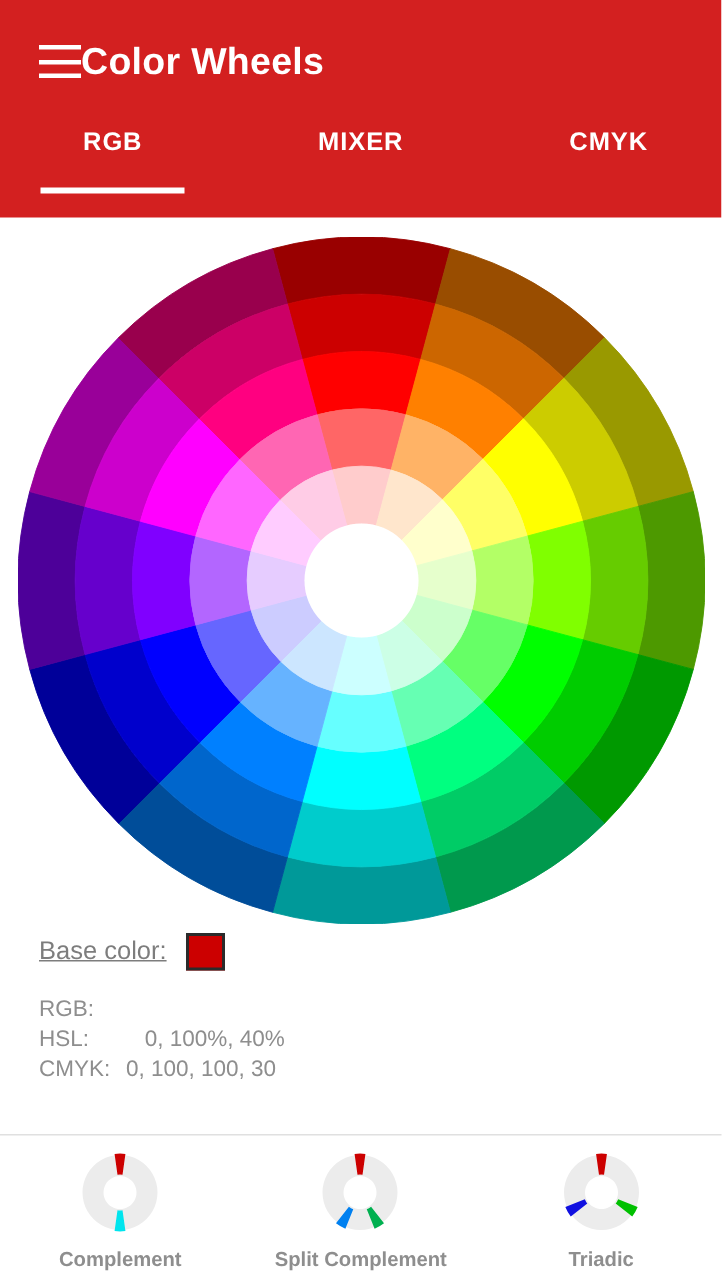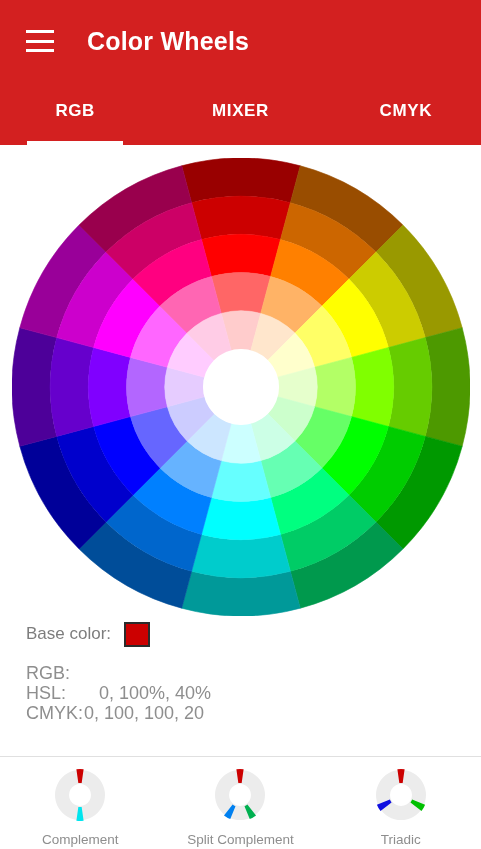--- a/index.html
+++ b/index.html
@@ -42,29 +42,28 @@
     height: 3px;
     width: 28px;
     background: #ffffff;
     border-radius: 0;
   }
   .app-title {
     color: #ffffff;
     font-size: 25px;
     font-weight: bold;
     letter-spacing: 0.2px;
-    margin-left: 33px;
     white-space: nowrap;
   }
 
   .tabs {
     position: absolute;
     left: 0;
     right: 0;
-    bottom: 0;
+    bottom: 16px;
     height: 63px;
     display: flex;
     align-items: flex-end;
     gap: 15px;
   }
   .tab {
     flex: 1 1 0;
     text-align: center;
     color: #ffffff;
     font-size: 17px;
@@ -107,31 +106,32 @@
   }
   .base-row {
     display: flex;
     align-items: center;
     height: 34px;
     margin-top: 2px;
   }
   .base-label {
     font-size: 17px;
     color: #7d7d7d;
+    text-decoration: underline;
   }
   .swatch {
     width: 26px;
     height: 25px;
     margin-left: 13px;
     border: 2px solid #2b2b2b;
     box-sizing: border-box;
   }
   .values {
     margin-top: 12px;
-    font-size: 18px;
+    font-size: 15px;
     line-height: 20px;
     color: #8e8e8e;
   }
   .values .row {
     display: flex;
   }
   .values .key {
     width: 58px;
     flex: 0 0 58px;
   }
@@ -143,20 +143,21 @@
   .bottom-bar {
     position: absolute;
     left: 0;
     right: 0;
     bottom: 0;
     height: 92px;
     border-top: 1px solid #e0e0e0;
     display: flex;
     align-items: flex-start;
     background: #ffffff;
+    font-weight: bold;
   }
   .harmony {
     flex: 1 1 0;
     text-align: center;
     cursor: pointer;
     padding-top: 7px;
     user-select: none;
   }
   .harmony svg {
     display: block;
@@ -263,21 +264,21 @@
   <div class="values">
     <div class="row">
       <span class="key">RGB:</span>
     </div>
     <div class="row">
       <span class="key">HSL:</span>
       <span class="val">   0, 100%, 40%</span>
     </div>
     <div class="row">
       <span class="key">CMYK:</span>
-      <span class="val">0, 100, 100, 20</span>
+      <span class="val">0, 100, 100, 30</span>
     </div>
   </div>
 </div>
 
 <div class="bottom-bar">
   <div class="harmony">
     <svg width="62" height="62" viewBox="0 0 62 62" id="harm-0">
         <path d="M 31 6 A 25 25 0 1 1 30.99 6 ZM 31 20 A 11 11 0 1 0 31.01 20 Z" fill="#ececec" fill-rule="evenodd"></path>
         <path d="M 27.381499375038302 5.253030212719171 A 26 26 0 0 1 34.618500624961705 5.253030212719175 L 32.67007721152079 19.116783175101155 A 12 12 0 0 0 29.329922788479216 19.116783175101155 Z" fill="#CC0000"></path>
         <path d="M 34.618500624961705 56.746969787280825 A 26 26 0 0 1 27.381499375038302 56.74696978728083 L 29.329922788479216 42.883216824898845 A 12 12 0 0 0 32.67007721152079 42.883216824898845 Z" fill="#00E5EE"></path>

